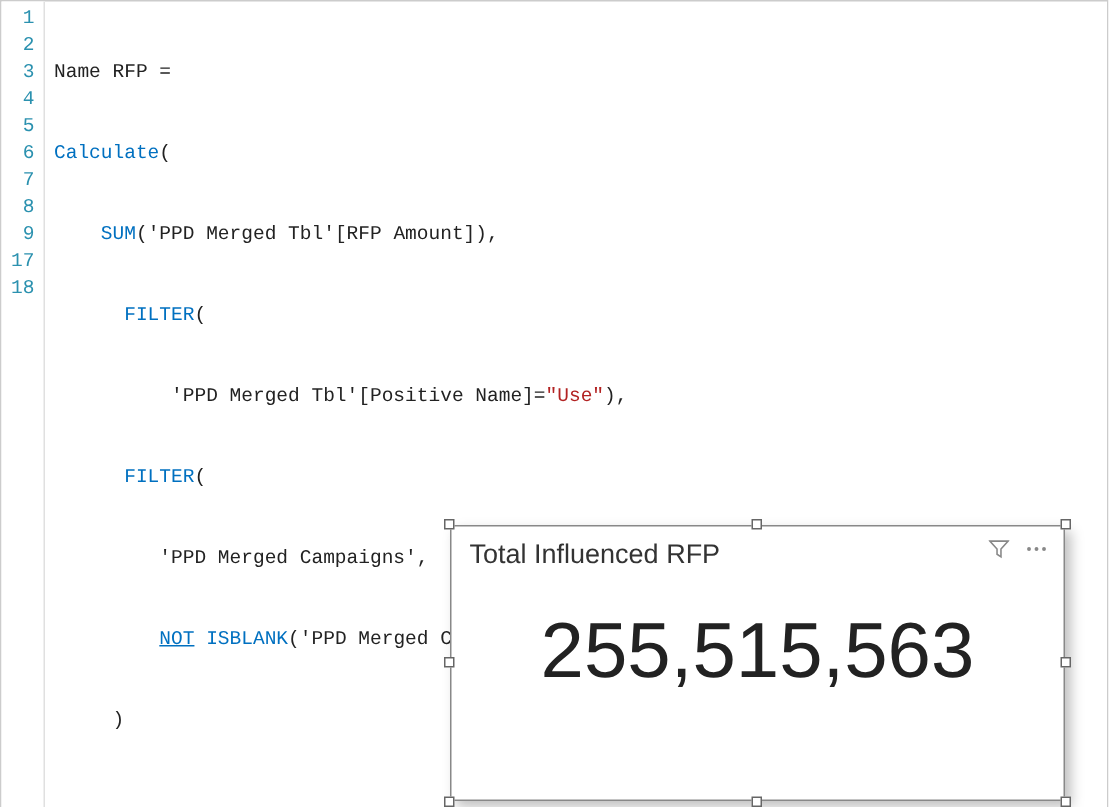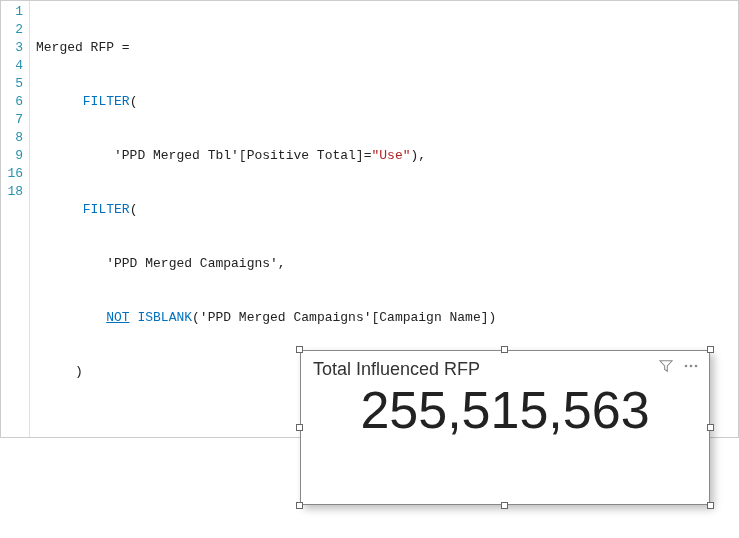--- a/index.html
+++ b/index.html
@@ -41,21 +41,21 @@
   .fn { color: #0070c0; }
   .str { color: #b22222; }
   .id { color: #222; }
   .txt { color: #222; }
 
   .card-wrap {
     position: absolute;
     left: 300px;
     top: 350px;
     width: 410px;
-    height: 155px;
+    height: 184px;
   }
   .card {
     width: 100%;
     height: 100%;
     background: #fff;
     border: 1px solid #888;
     box-shadow: 4px 4px 8px rgba(0,0,0,0.25);
     position: relative;
     padding: 8px 12px;
     font-family: 'Segoe UI', Arial, sans-serif;
@@ -86,45 +86,48 @@
     gap: 10px;
     align-items: center;
     color: #888;
   }
   .card-icons svg { display: block; }
   .card-value {
     font-size: 52px;
     font-weight: 400;
     color: #222;
     text-align: center;
+    margin-top: 24px;
     letter-spacing: 0px;
     font-family: 'Segoe UI Light','Segoe UI',Arial,sans-serif;
   }
 </style>
 </head>
 <body>
 
 <div class="editor">
   <div class="gutter">
     <div>1</div>
     <div>2</div>
     <div>3</div>
     <div>4</div>
     <div>5</div>
     <div>6</div>
     <div>7</div>
     <div>8</div>
     <div>9</div>
-    <div>16</div>
+    <div>17</div>
     <div>18</div>
   </div>
   <div class="code">
-    <div><span class="id">Merged RFP</span><span class="txt"> = </span></div>
+    <div><span class="id">Name RFP</span><span class="txt"> = </span></div>
+    <div><span class="fn">Calculate</span><span class="txt">(</span></div>
+    <div><span>    </span><span class="fn">SUM</span><span>(</span><span class="id">'PPD Merged Tbl'</span><span class="id">[RFP Amount]</span><span>),</span></div>
     <div><span>      </span><span class="fn">FILTER</span><span>(</span></div>
-    <div><span>          </span><span class="id">'PPD Merged Tbl'</span><span class="id">[Positive Total]</span><span>=</span><span class="str">"Use"</span><span>),</span></div>
+    <div><span>          </span><span class="id">'PPD Merged Tbl'</span><span class="id">[Positive Name]</span><span>=</span><span class="str">"Use"</span><span>),</span></div>
     <div><span>      </span><span class="fn">FILTER</span><span>(</span></div>
     <div><span>         </span><span class="id">'PPD Merged Campaigns'</span><span>,</span></div>
     <div><span>         </span><span class="kw">NOT</span><span> </span><span class="fn">ISBLANK</span><span>(</span><span class="id">'PPD Merged Campaigns'</span><span class="id">[Campaign Name]</span><span>)</span></div>
     <div><span>     </span><span>)</span></div>
     
   </div>
 </div>
 
 <div class="card-wrap">
   <div class="card">

